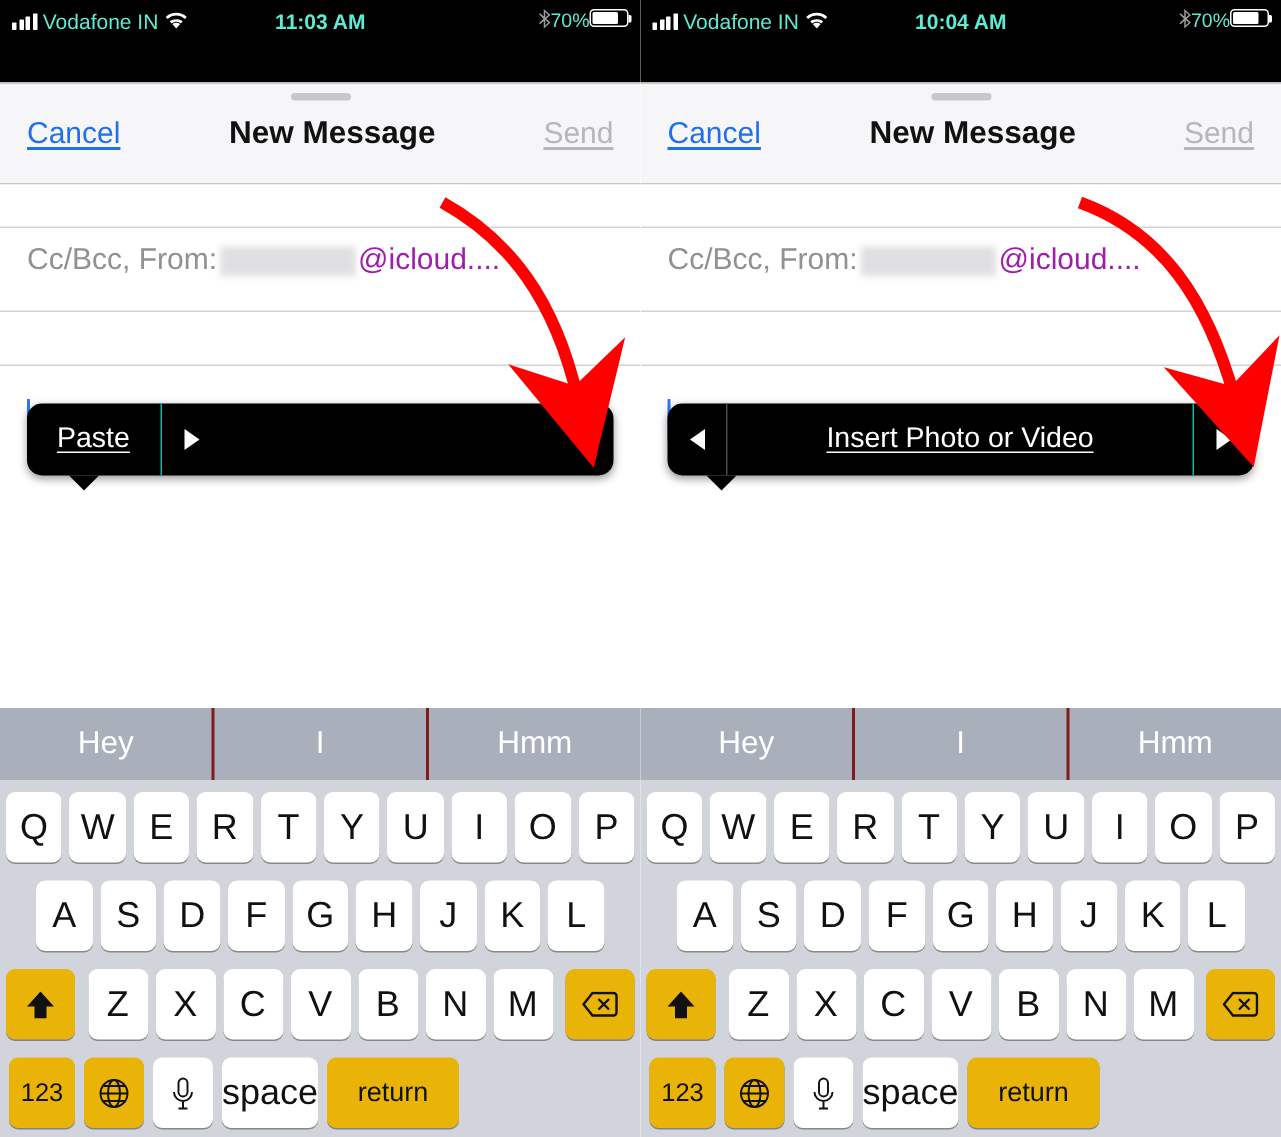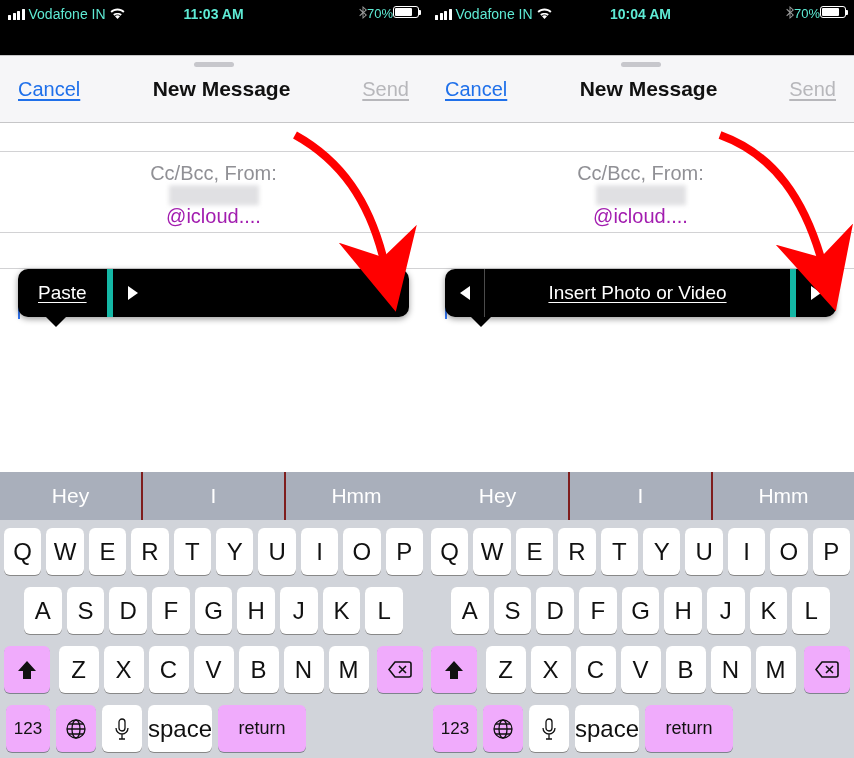--- a/index.html
+++ b/index.html
@@ -123,21 +123,21 @@
   .field-row {
     border-bottom: 1px solid #d2d2d4;
     padding: 14px 18px;
     font-size: 20px;
     color: #909095;
     display: flex;
     align-items: center;
     min-height: 56px;
   }
   .field-row.to { border-top: none; padding-top: 20px; min-height: 28px; padding-bottom: 8px;}
-  .field-row.cc { min-height: 40px; padding-top: 10px; padding-bottom: 4px; flex-direction: column;}
+  .field-row.cc { min-height: 40px; padding-top: 10px; padding-bottom: 22px;}
   .blur-box {
     display:inline-block;
     width: 90px; height: 20px;
     background:
       repeating-linear-gradient(0deg,#d9d9dc 0 2px,#e8e8ea 2px 4px),
       #ddd;
     filter: blur(2px);
     margin: 0 2px;
     vertical-align: middle;
   }
@@ -173,21 +173,21 @@
     font-size: 19px;
     top: 269px;
     overflow: visible;
     box-shadow: 0 2px 6px rgba(0,0,0,.4);
   }
   .ctx-menu .seg {
     display: flex;
     align-items: center;
     justify-content: center;
     padding: 0 20px;
-    border-right: 6px solid #14b8a6;
+    border-right: 1px solid #14b8a6;
     text-decoration: underline;
     text-underline-offset: 3px;
     white-space: nowrap;
   }
   .ctx-menu .seg.arrow {
     width: 40px;
     padding: 0;
     text-decoration: none;
     border-right: none;
   }
@@ -265,21 +265,21 @@
     background: #fff;
     border-radius: 6px;
     box-shadow: 0 1px 0 #888;
     display: flex;
     align-items: center;
     justify-content: center;
     font-size: 18px;
     color: #111;
   }
   .key-mod {
-    background: #f0abfc;
+    background: #eab308;
     box-shadow: 0 1px 0 #7e838c;
   }
   .shift-key { width: 46px; }
   .del-key { width: 46px; }
   .bottom-row { display:flex; gap:6px; padding:0 2px; }
   .bottom-row .key-wide { flex: 0 0 auto; }
   .k-123 { width: 44px; font-size:17px;}
   .k-globe { width: 40px; font-size:20px;}
   .k-mic { width: 40px; background:#fff; font-size:20px;}
   .k-space { flex: 1; background:#fff; font-size:24px;}

